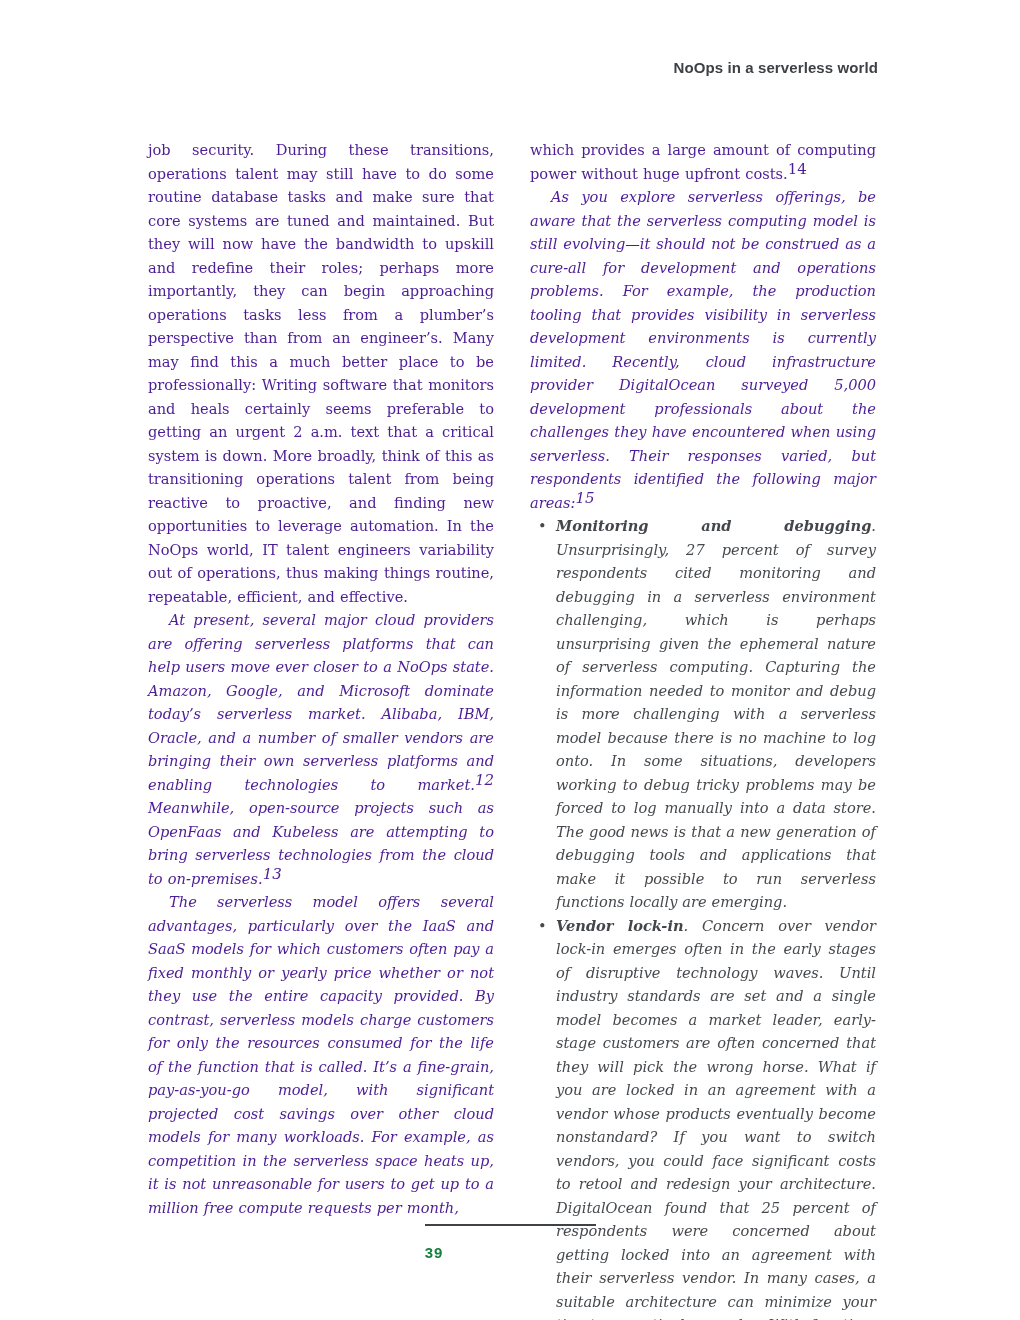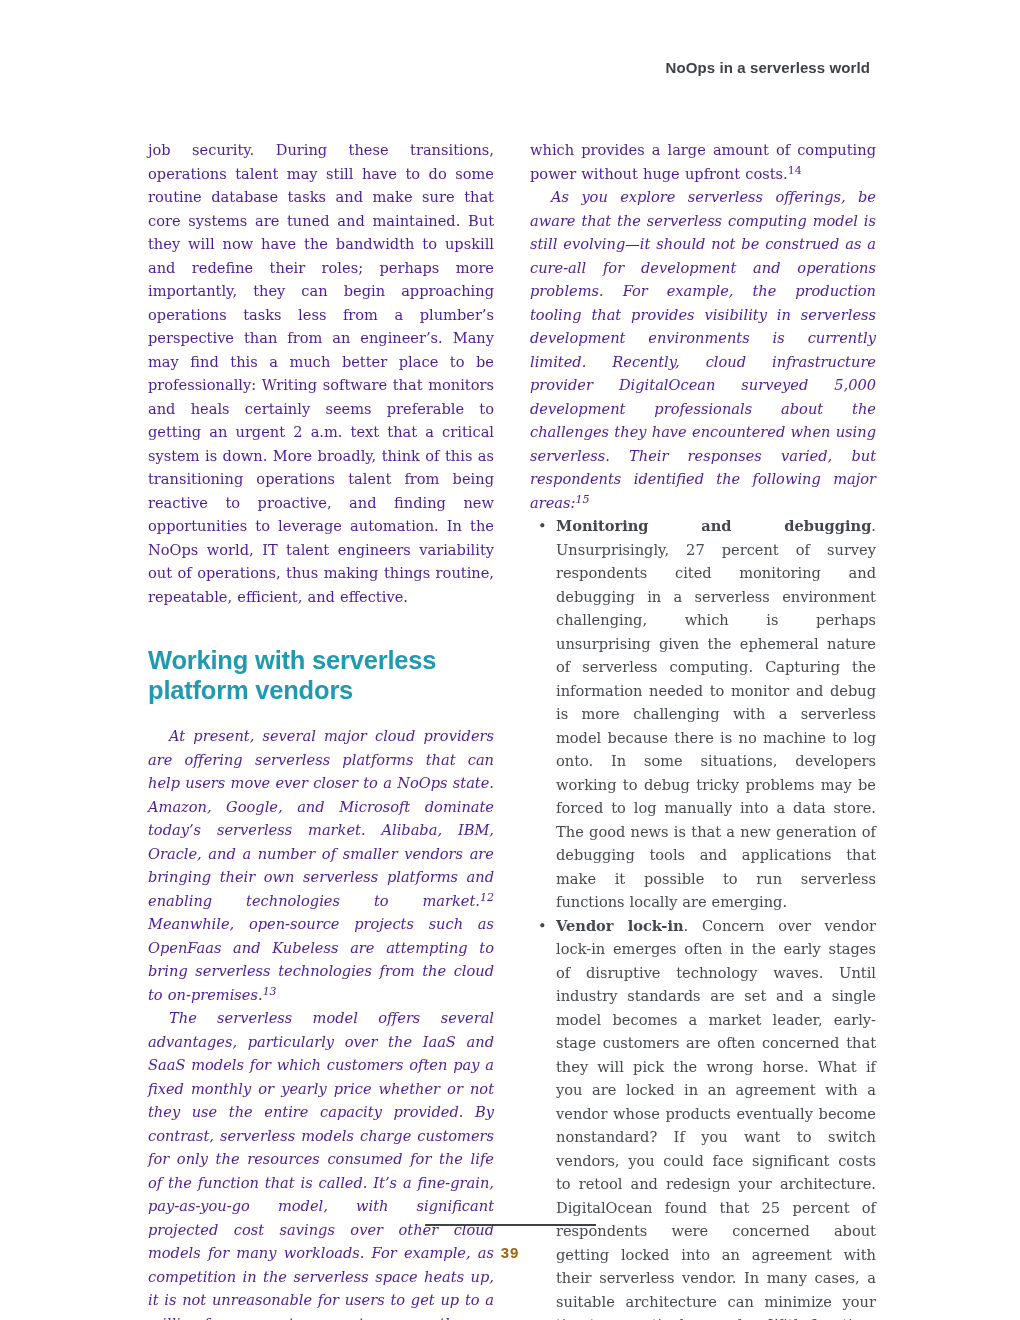--- a/index.html
+++ b/index.html
@@ -8,21 +8,21 @@
     width: 1020px;
     height: 1320px;
     position: relative;
     font-family: "DejaVu Serif", serif;
     overflow: hidden;
   }
 
   .running-title {
     position: absolute;
     top: 59px;
-    right: 150px;
+    right: 142px;
     font-family: "Liberation Sans", sans-serif;
     font-weight: 700;
     font-size: 15px;
     color: #3d4145;
     letter-spacing: 0.1px;
   }
 
   .content {
     position: absolute;
     top: 138px;
@@ -36,21 +36,21 @@
   .para {
     font-size: 14.6px;
     line-height: 23.5px;
     color: #4c1d95;
     text-align: justify;
     word-spacing: 0.5px;
   }
   .para.indent { text-indent: 21px; font-style: italic; }
 
   .para sup {
-    font-size: 11px;
+    font-size: 15px;
     line-height: 0;
     vertical-align: baseline;
     position: relative;
     top: -5px;
   }
 
   .section-heading {
     font-family: "Liberation Sans", sans-serif;
     font-weight: 700;
     font-size: 25.5px;
@@ -74,52 +74,52 @@
     line-height: 23.5px;
     color: #45494d;
   }
   .bullet-body {
     flex: 1;
     font-size: 14.6px;
     line-height: 23.5px;
     color: #45494d;
     text-align: justify;
     word-spacing: 0.3px;
+    font-style: italic;
   }
   .bullet-body strong { font-weight: 700; color: #43474b; }
 
   .footer-rule {
     position: absolute;
     top: 1224px;
     left: 425px;
     width: 171px;
     border-top: 2px solid #3f4347;
   }
   .page-number {
     position: absolute;
     top: 1244px;
     left: 0;
-    width: 1020px;
+    width: 868px;
     text-align: center;
     font-family: "Liberation Sans", sans-serif;
     font-weight: 700;
     font-size: 15px;
-    color: #a16207;
+    color: #15803d;
     letter-spacing: 1px;
   }
 </style>
 </head>
 <body>
 
 <div class="running-title">NoOps in a serverless world</div>
 
 <div class="content">
   <div class="col">
       <p class="para">job security. During these transitions, operations talent may still have to do some routine database tasks and make sure that core systems are tuned and maintained. But they will now have the band­width to upskill and redefine their roles; perhaps more importantly, they can begin approaching operations tasks less from a plumber’s perspective than from an engineer’s. Many may find this a much better place to be professionally: Writing software that monitors and heals certainly seems preferable to getting an urgent 2 a.m. text that a critical system is down. More broadly, think of this as transitioning operations talent from being reactive to proactive, and finding new opportunities to leverage auto­mation. In the NoOps world, IT talent engineers variability out of operations, thus making things routine, repeatable, efficient, and effective.</p>
-      <h2 class="section-heading">Working with serverless platform vendors</h2>
       <p class="para indent">At present, several major cloud providers are offering serverless platforms that can help users move ever closer to a NoOps state. Amazon, Google, and Microsoft dominate today’s serverless market. Alibaba, IBM, Oracle, and a number of smaller vendors are bringing their own serverless platforms and enabling technologies to market.<sup>12</sup> Meanwhile, open-source projects such as OpenFaas and Kubeless are attempting to bring serverless technologies from the cloud to on-premises.<sup>13</sup></p>
       <p class="para indent">The serverless model offers several advantages, particularly over the IaaS and SaaS models for which customers often pay a fixed monthly or yearly price whether or not they use the entire capacity provided. By contrast, serverless models charge customers for only the resources consumed for the life of the function that is called. It’s a fine-grain, pay-as-you-go model, with significant projected cost savings over other cloud models for many work­loads. For example, as competition in the serverless space heats up, it is not unreasonable for users to get up to a million free compute requests per month,</p>
     </div>
   <div class="col">
       <p class="para">which provides a large amount of computing power without huge upfront costs.<sup>14</sup></p>
       <p class="para indent">As you explore serverless offerings, be aware that the serverless computing model is still evolving—it should not be construed as a cure-all for develop­ment and operations problems. For example, the production tooling that provides visibility in serverless development environments is currently limited. Recently, cloud infrastructure provider DigitalOcean surveyed 5,000 development profes­sionals about the challenges they have encountered when using serverless. Their responses varied, but respondents identified the following major areas:<sup>15</sup></p>
       <div class="bullet-item">
         <span class="bullet-marker">•</span>
         <div class="bullet-body"><strong>Monitoring and debugging</strong>. Unsurprisingly, 27 percent of survey respondents cited moni­toring and debugging in a serverless environment challenging, which is perhaps unsurprising given the ephemeral nature of serverless computing. Capturing the information needed to monitor and debug is more challenging with a serverless model because there is no machine to log onto. In some situations, developers working to debug tricky problems may be forced to log manually into a data store. The good news is that a new generation of debugging tools and applications that make it possible to run serverless functions locally are emerging.</div>
       </div>

